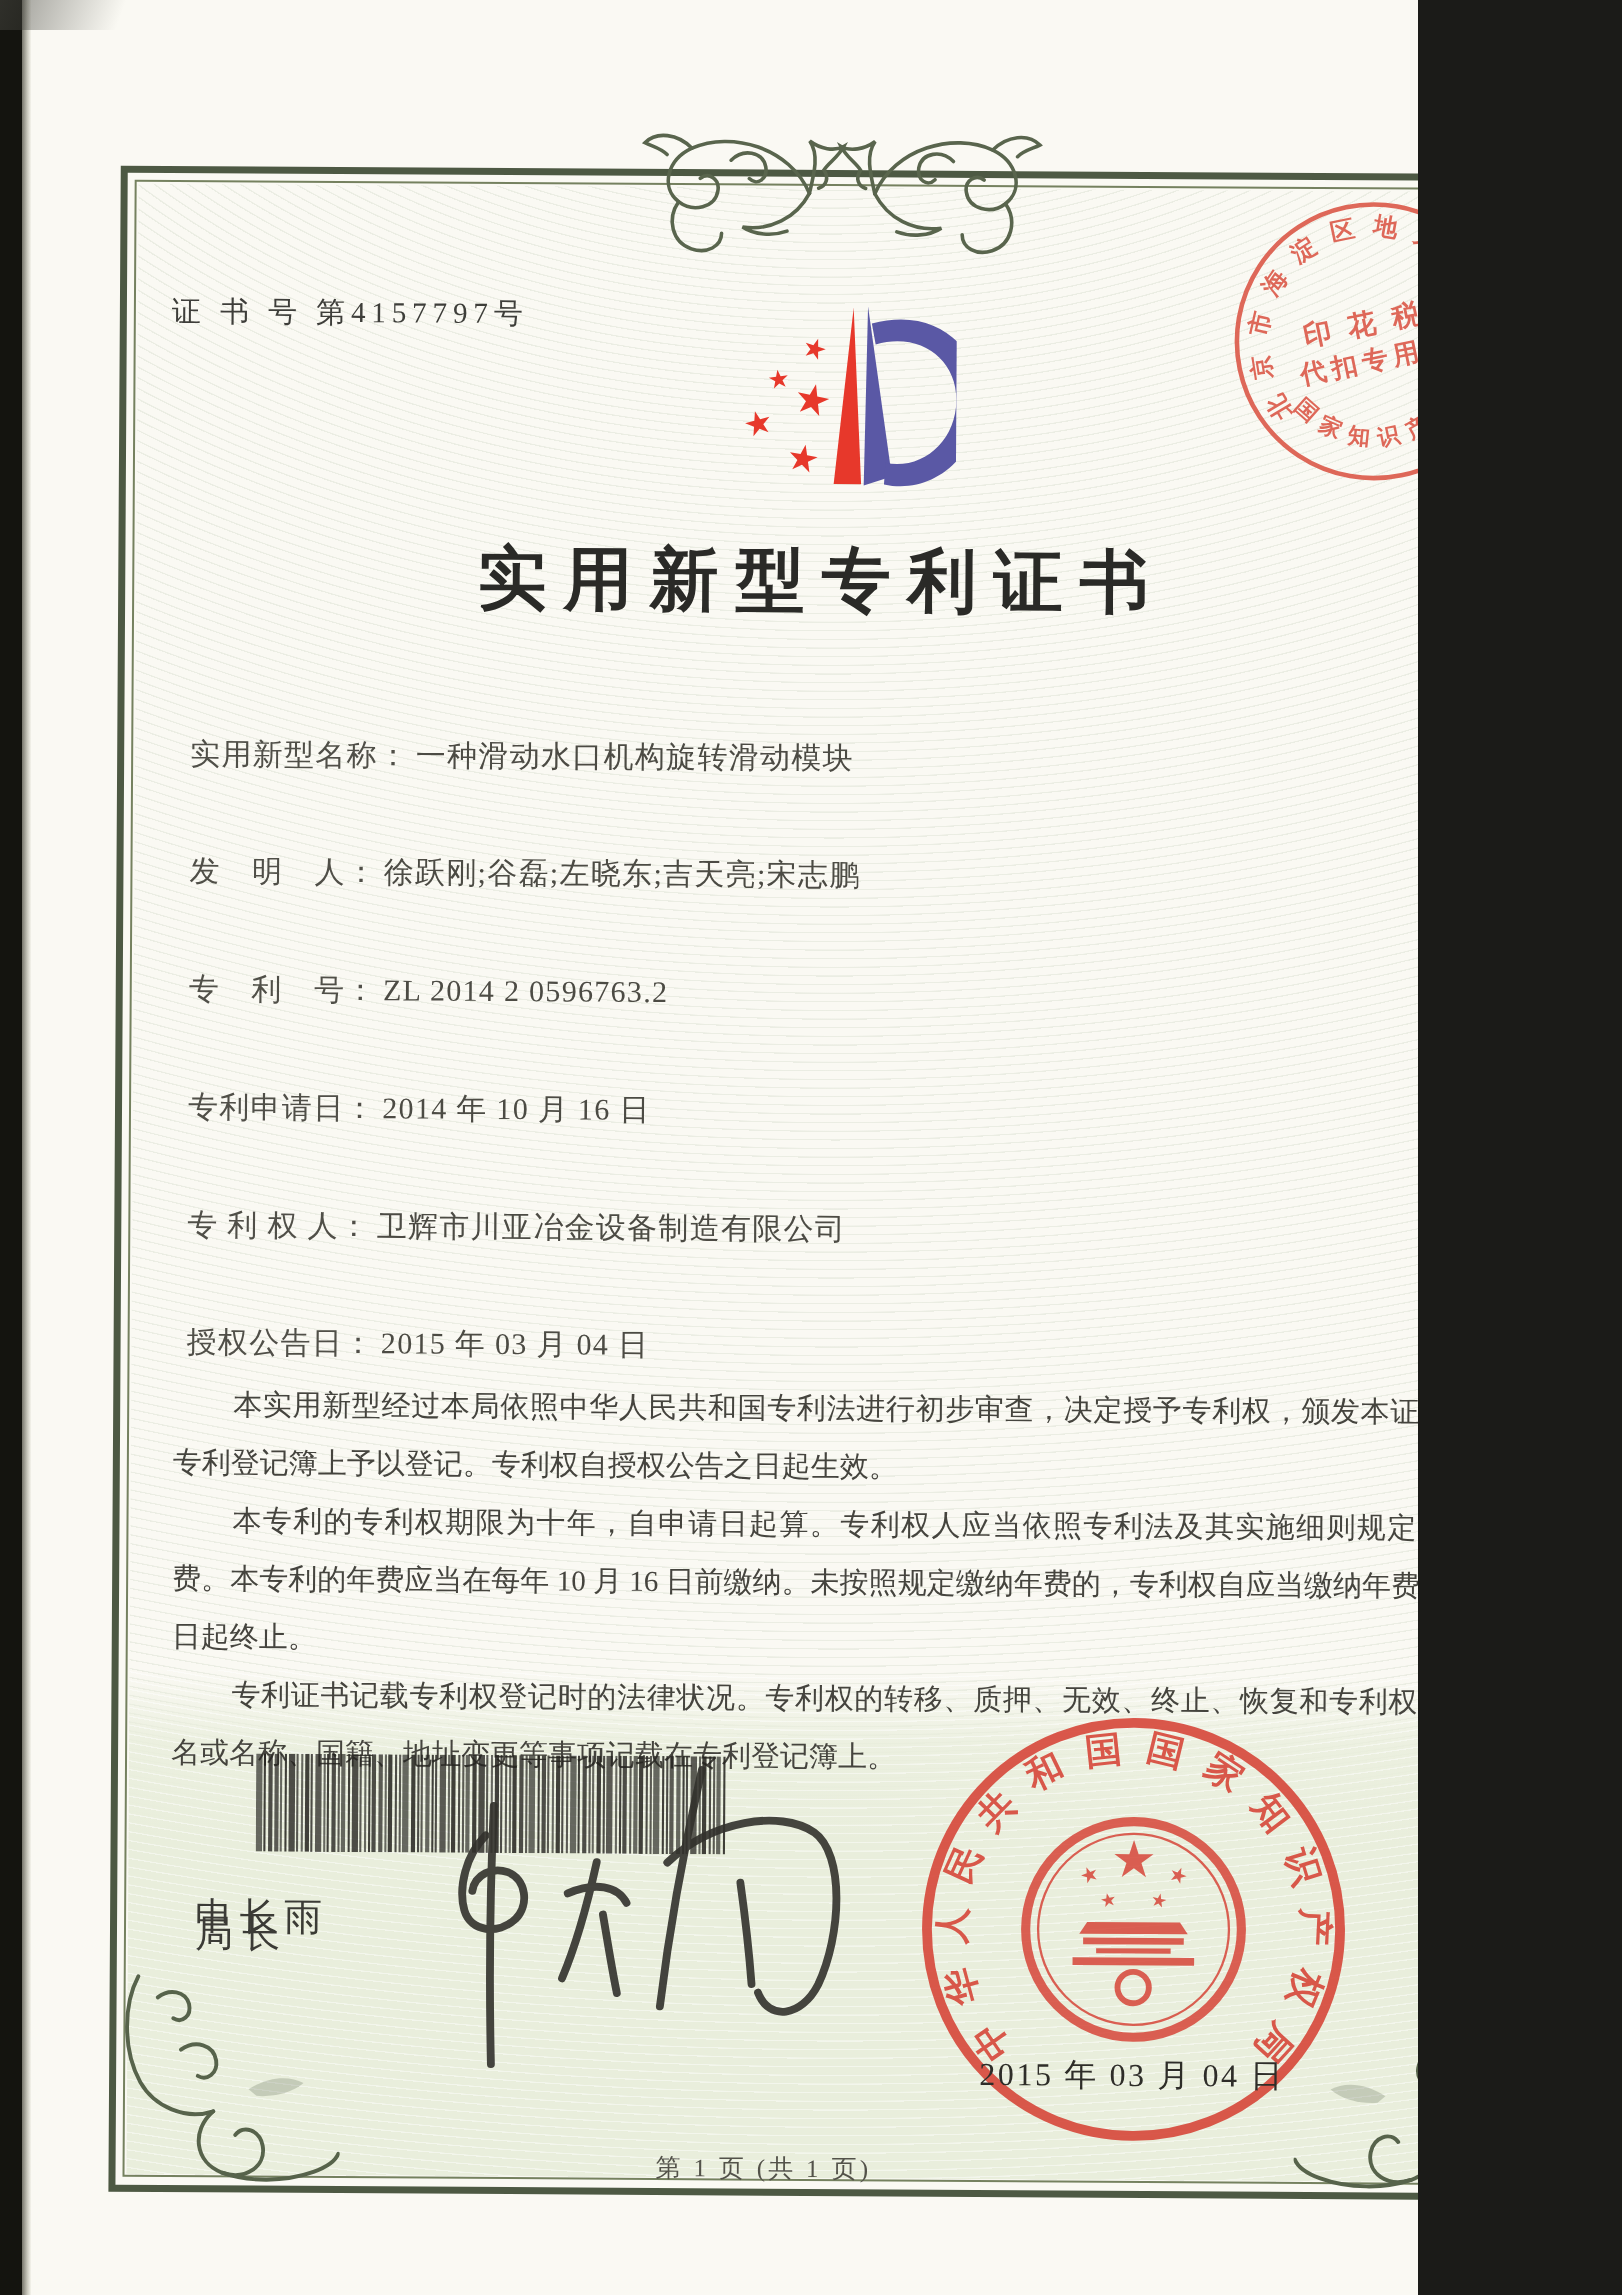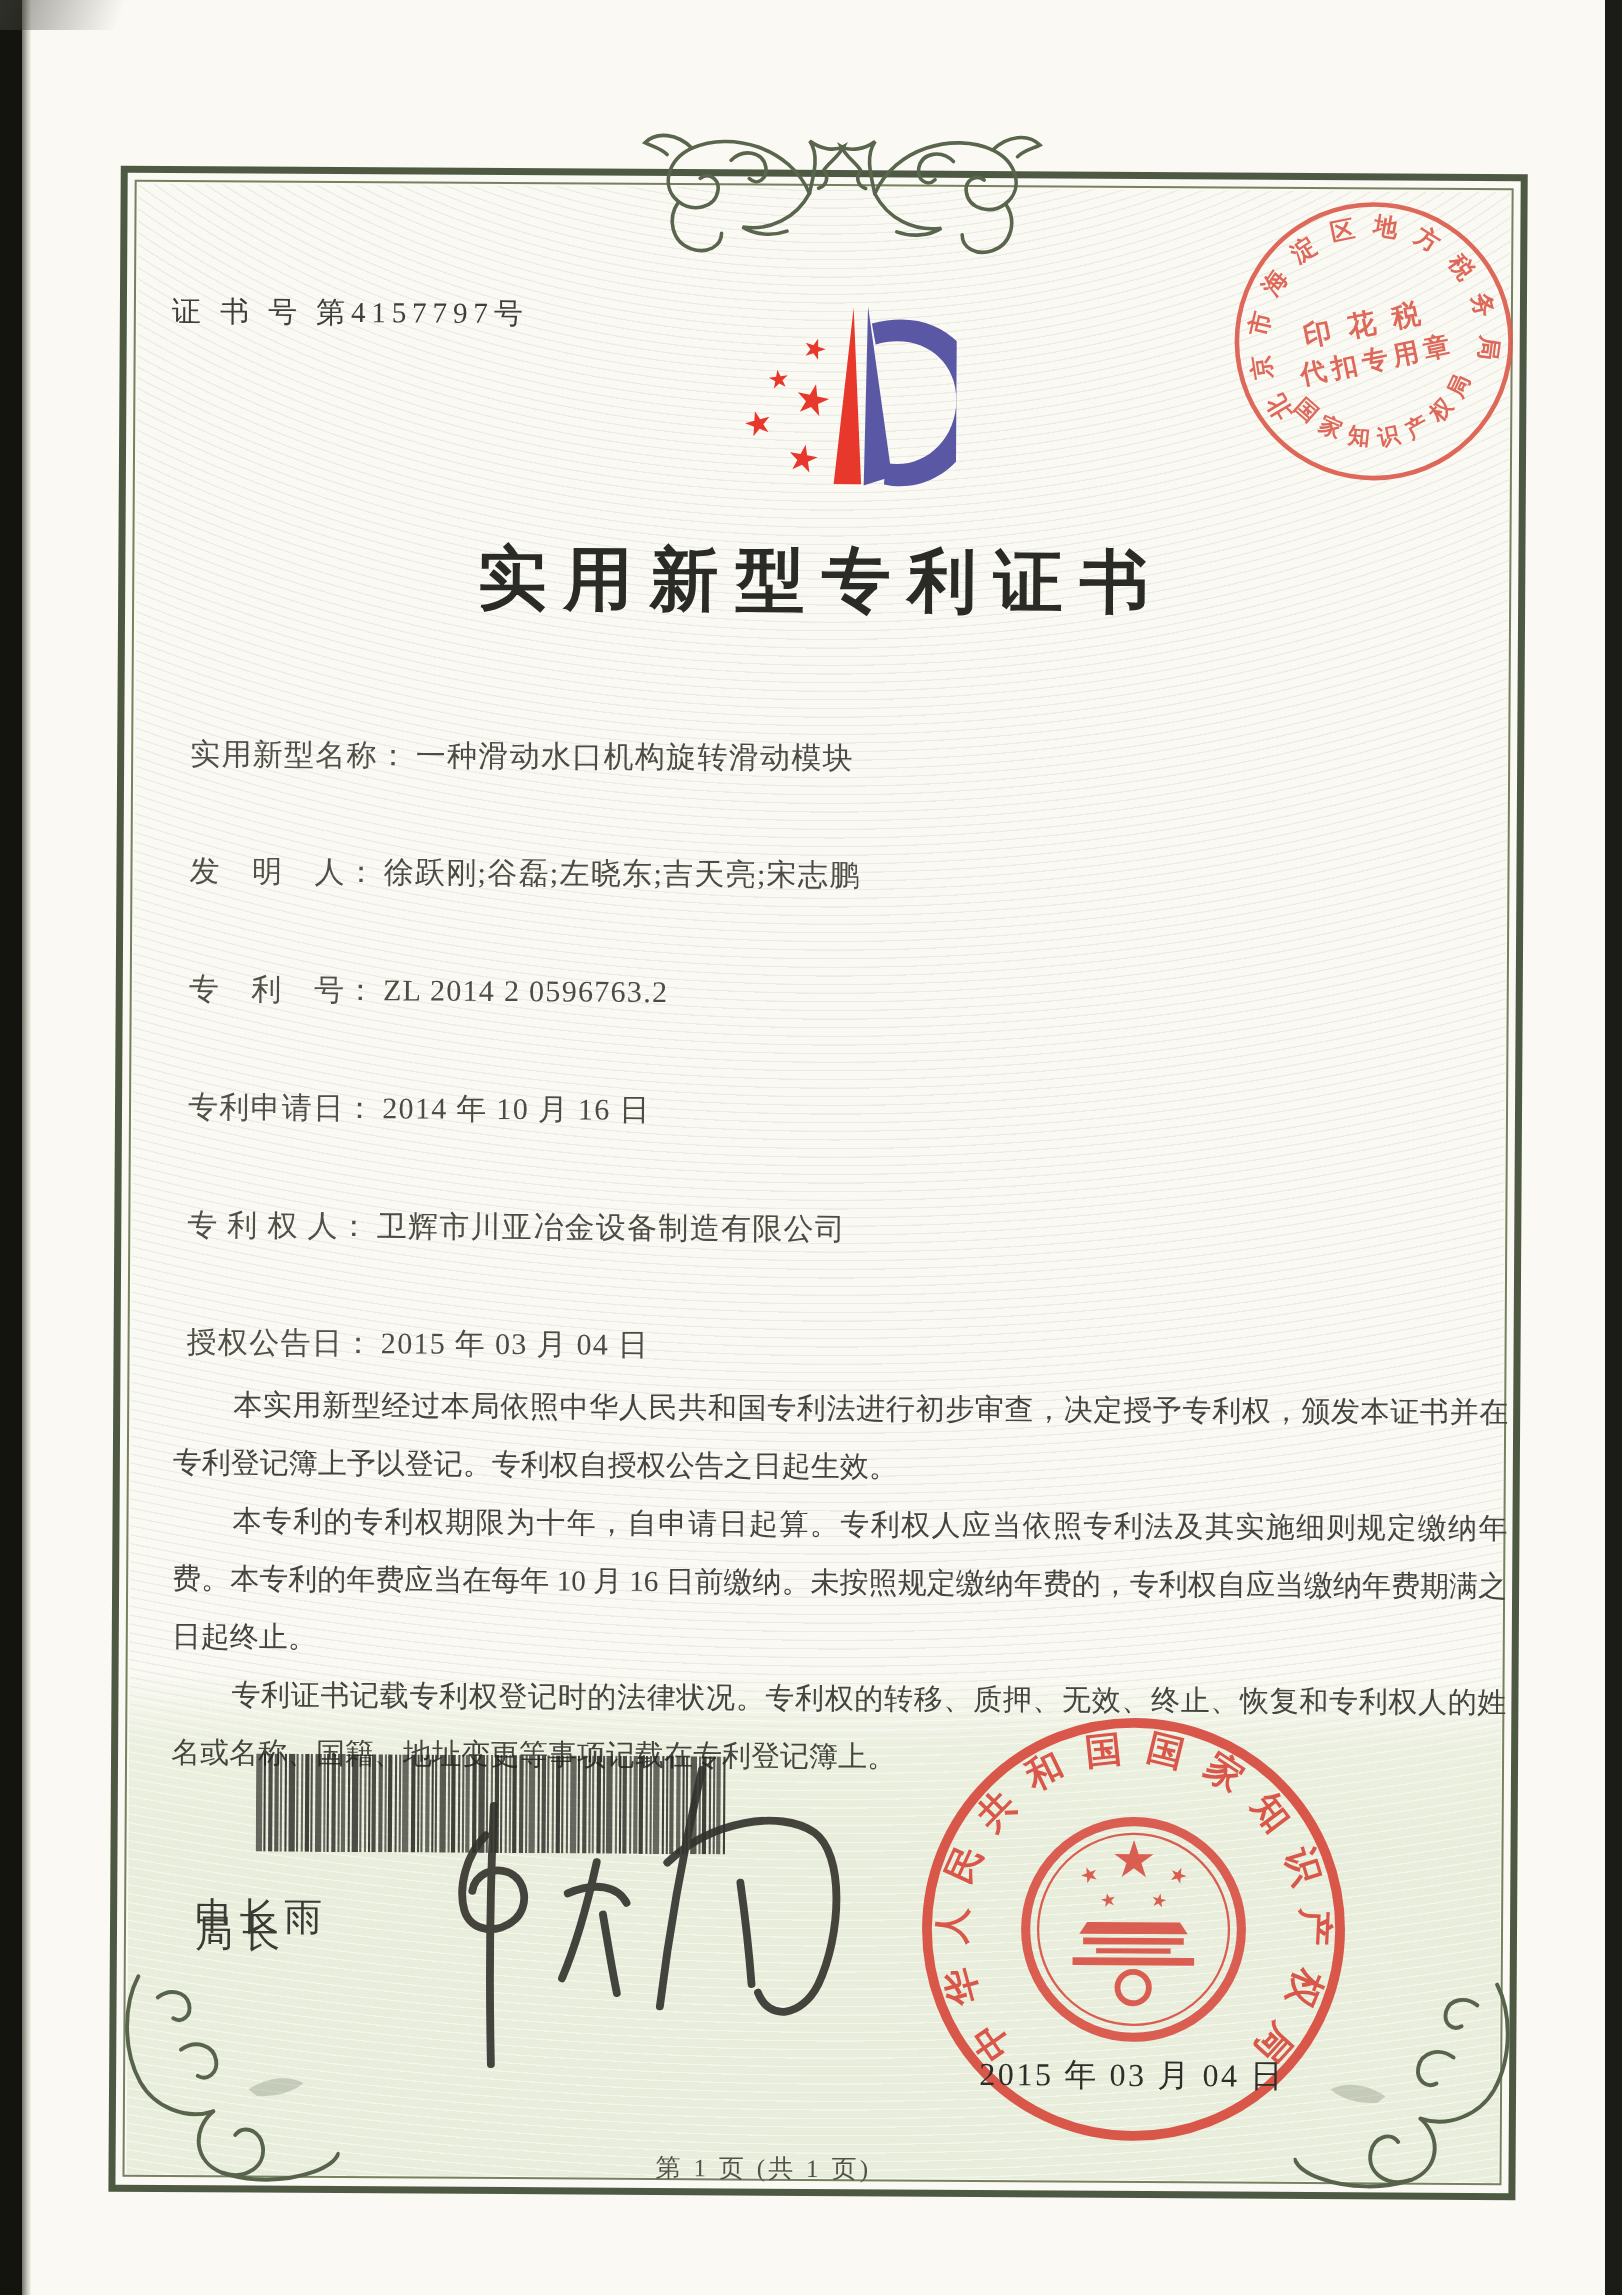--- a/index.html
+++ b/index.html
@@ -1,16 +1,16 @@
 <!DOCTYPE html>
 <html style="font-size:10.5px"><head>
 <meta charset="utf-8">
 <style>
   html,body{margin:0;padding:0;background:#1b1b18;}
-  .page{position:relative;width:1605px;height:2295px;background:#a16207;overflow:hidden;
+  .page{position:relative;width:1418px;height:2295px;background:#a16207;overflow:hidden;
         font-family:"Liberation Serif","DejaVu Serif",serif;}
   .scan-strip{position:absolute;left:0;top:0;width:22px;height:100%;background:#14140f;}
   .scan-strip2{position:absolute;left:22px;top:0;width:9.2px;height:100%;
         background:linear-gradient(90deg,#77766c,#c9c8bd 60%,#f5f4ec);}
   .paper{position:absolute;left:30px;top:0;width:1592px;height:2295px;background:#faf9f3;}
   .tilt{position:absolute;left:0;top:0;width:100%;height:100%;transform:rotate(0.35deg);transform-origin:50% 20%;}
   .corner-shadow{position:absolute;left:0;top:0;width:170px;height:30px;
         background:linear-gradient(110deg,rgba(70,70,64,.55),rgba(70,70,64,0) 70%);}
   .right-shade{position:absolute;right:0;top:0;width:9.2px;height:100%;background:linear-gradient(270deg,rgba(60,60,50,.18),rgba(60,60,50,0));}
 

